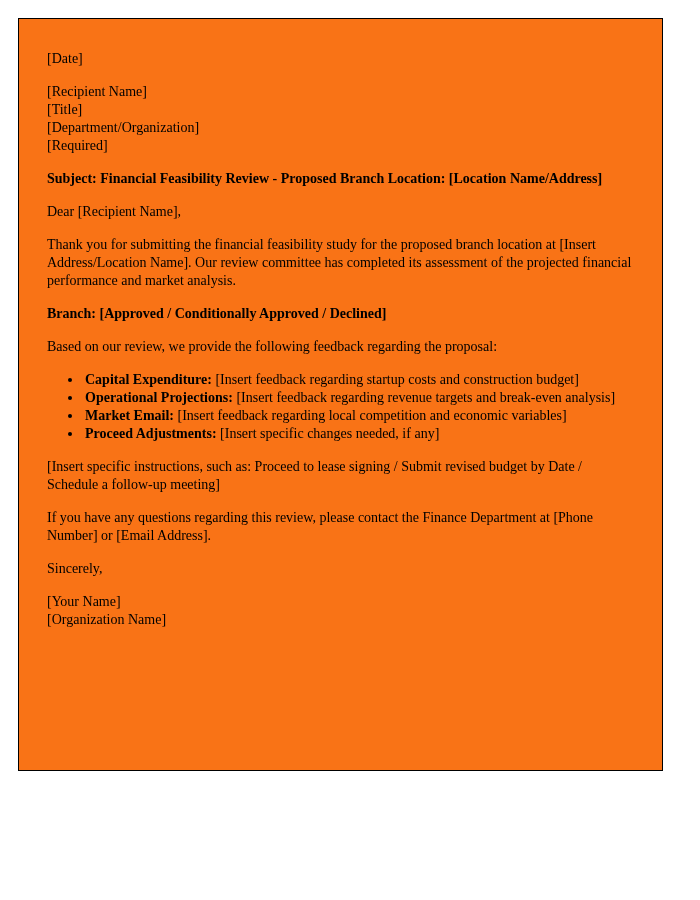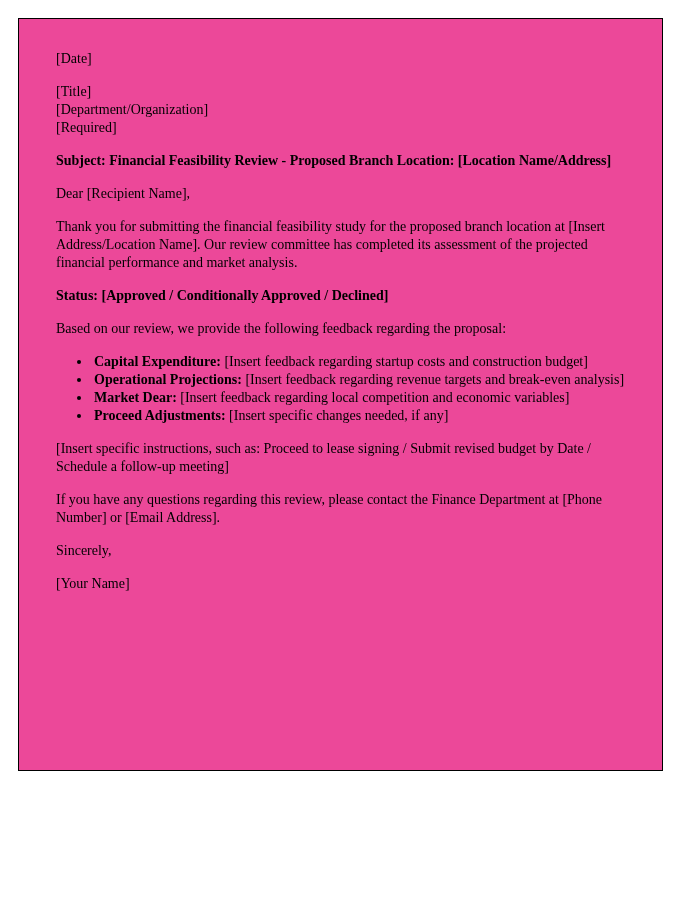--- a/index.html
+++ b/index.html
@@ -17,22 +17,22 @@
     height: 900px;
     background: #ffffff;
   }
   .letter {
     position: absolute;
     left: 18px;
     top: 18px;
     width: 645px;
     height: 753px;
     border: 1px solid #000000;
-    background: #ec4899;
-    padding: 31px 30px 30px 37px;
+    background: #f97316;
+    padding: 31px 30px 30px 28px;
     font-size: 14px;
     line-height: 18px;
     color: #000000;
   }
   .para {
     margin: 0 0 15px 0;
   }
   .para:last-child {
     margin-bottom: 0;
   }
@@ -54,47 +54,49 @@
 </style>
 </head>
 <body>
 
 <div class="page">
   <div class="letter">
 
     <p class="para">[Date]</p>
 
     <div class="para">
+      <div class="line">[Recipient Name]</div>
       <div class="line">[Title]</div>
       <div class="line">[Department/Organization]</div>
       <div class="line">[Required]</div>
     </div>
 
     <p class="para bold">Subject: Financial Feasibility Review - Proposed Branch Location: [Location Name/Address]</p>
 
     <p class="para">Dear [Recipient Name],</p>
 
     <p class="para">Thank you for submitting the financial feasibility study for the proposed branch location at [Insert Address/Location Name]. Our review committee has completed its assessment of the projected financial performance and market analysis.</p>
 
-    <p class="para bold">Status: [Approved / Conditionally Approved / Declined]</p>
+    <p class="para bold">Branch: [Approved / Conditionally Approved / Declined]</p>
 
     <p class="para">Based on our review, we provide the following feedback regarding the proposal:</p>
 
     <ul class="feedback-list">
       <li><span class="bold">Capital Expenditure:</span><span> [Insert feedback regarding startup costs and construction budget]</span></li>
       <li><span class="bold">Operational Projections:</span><span> [Insert feedback regarding revenue targets and break-even analysis]</span></li>
-      <li><span class="bold">Market Dear:</span><span> [Insert feedback regarding local competition and economic variables]</span></li>
+      <li><span class="bold">Market Email:</span><span> [Insert feedback regarding local competition and economic variables]</span></li>
       <li><span class="bold">Proceed Adjustments:</span><span> [Insert specific changes needed, if any]</span></li>
     </ul>
 
 
     <p class="para">[Insert specific instructions, such as: Proceed to lease signing / Submit revised budget by Date / Schedule a follow-up meeting]</p>
 
     <p class="para">If you have any questions regarding this review, please contact the Finance Department at [Phone Number] or [Email Address].</p>
 
     <p class="para">Sincerely,</p>
 
     <div class="para">
       <div class="line">[Your Name]</div>
+      <div class="line">[Organization Name]</div>
     </div>
 
   </div>
 </div>
 
 </body></html>

